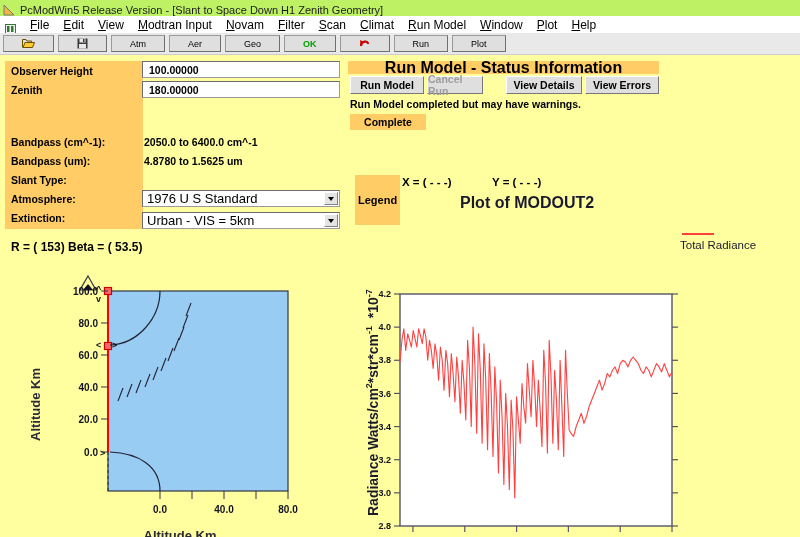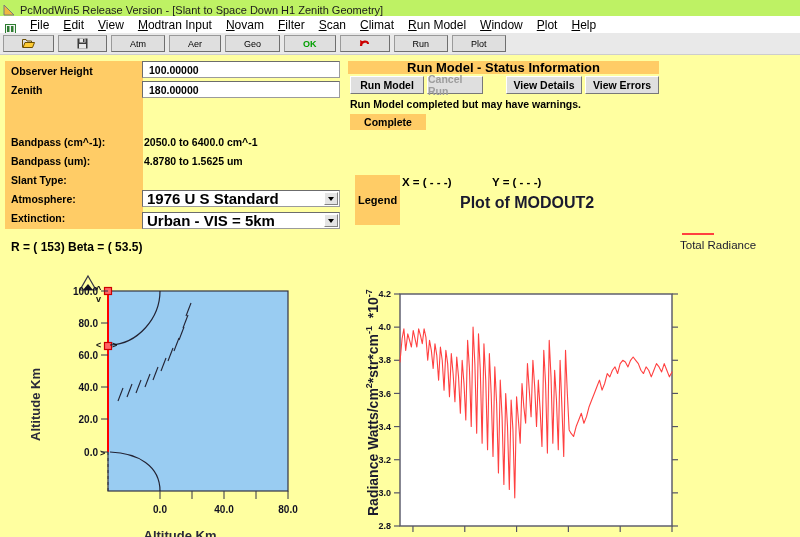--- a/index.html
+++ b/index.html
@@ -78,38 +78,38 @@
     position:absolute;background:#ffffff;
     border:1px solid #9b9b9b;border-top-color:#6c6c6c;border-left-color:#6c6c6c;
     box-sizing:border-box;
     font-size:10.5px;font-weight:bold;color:#000;
     display:flex;align-items:center;padding-left:6px;
   }
   .combobox{
     position:absolute;background:#ffffff;
     border:1px solid #9b9b9b;border-top-color:#6c6c6c;border-left-color:#6c6c6c;
     box-sizing:border-box;
-    font-size:15px;font-weight:bold;color:#000;
+    font-size:13px;font-weight:normal;color:#000;
     display:flex;align-items:center;padding-left:4px;
   }
   .combobox .arrow{
     position:absolute;right:1px;top:1px;width:14px;bottom:1px;
     background:#e4e4e4;border:1px solid #ffffff;
     border-right-color:#828282;border-bottom-color:#828282;
     box-sizing:border-box;display:flex;align-items:center;justify-content:center;
   }
   .combobox .arrow i{
     display:block;width:0;height:0;border-left:3px solid transparent;
     border-right:3px solid transparent;border-top:4px solid #000;
   }
 
   
   .status-title{
     position:absolute;background:#ffcc66;color:#000;
-    font-size:13px;font-weight:bold;text-align:center;
+    font-size:16px;font-weight:bold;text-align:center;
     display:flex;align-items:center;justify-content:center;
   }
   .sbtn{
     position:absolute;height:18px;background:#dfdfdf;
     border:1px solid #ffffff;border-right-color:#787878;border-bottom-color:#787878;
     box-sizing:border-box;
     font-size:10.5px;font-weight:bold;color:#000;
     display:flex;align-items:center;justify-content:center;cursor:pointer;
   }
   .sbtn.disabled{color:#9d9d9d;cursor:default;}

